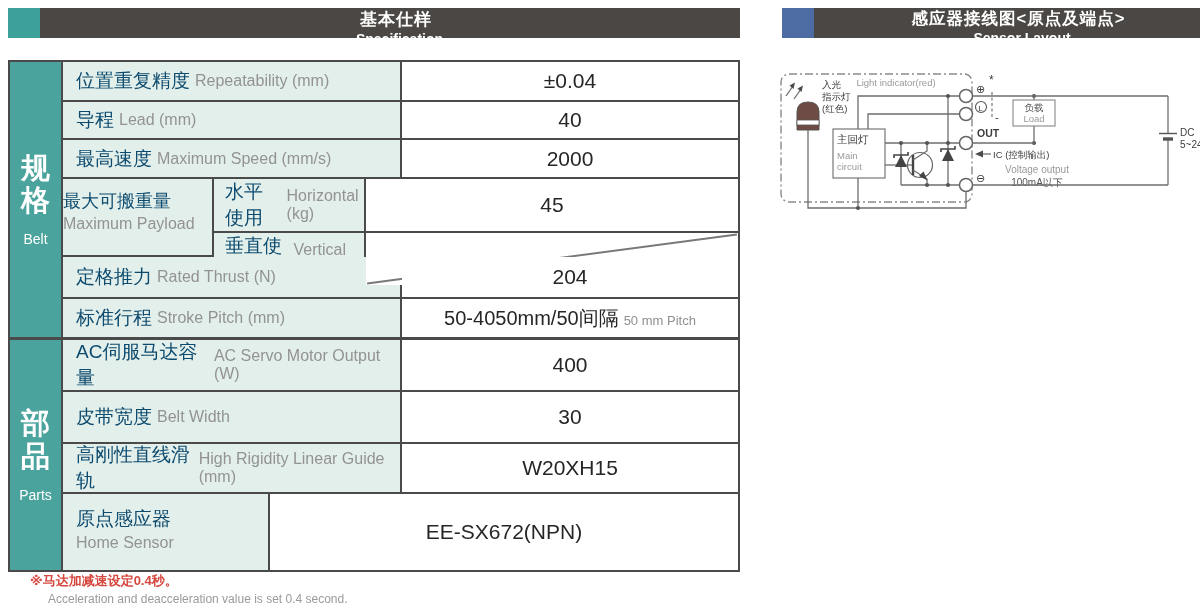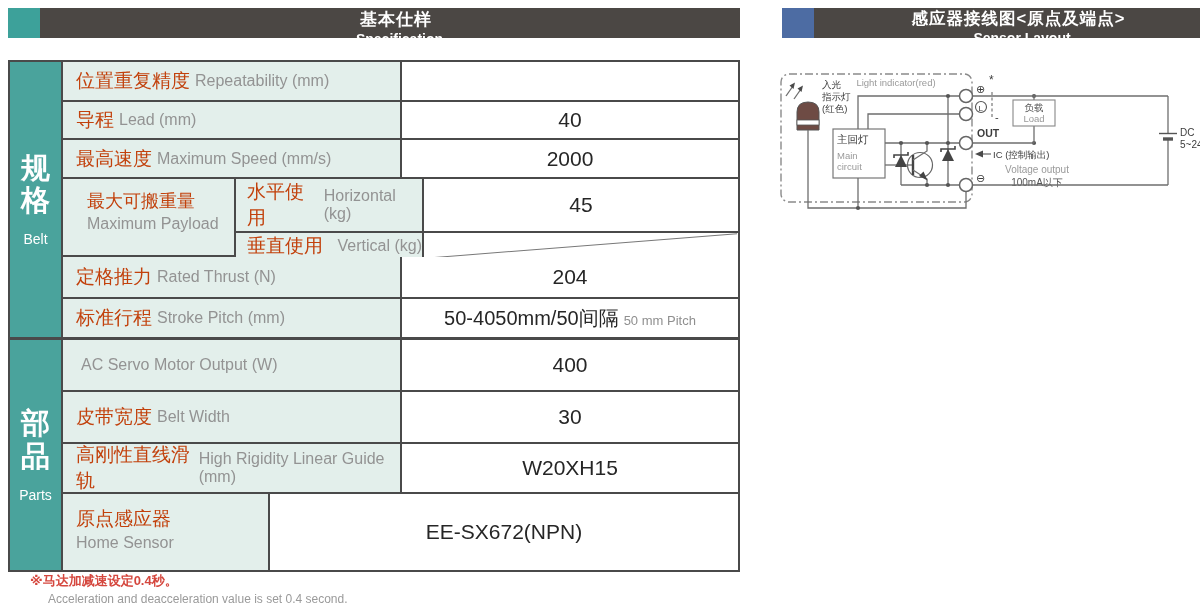--- a/index.html
+++ b/index.html
@@ -19,30 +19,30 @@
   .section { display:flex; }
   .section.first { border-bottom:3px solid #4a4a4a; }
   .vh { width:53px; background:#4aa39c; border-right:2px solid #4a4a4a; display:flex; flex-direction:column; align-items:center; justify-content:center; color:#fff;gap:12px; }
   .vh-zh { width:1em; font-size:29px; font-weight:bold; line-height:1.12; word-break:break-all; text-align:center; }
   .vh-en { font-size:14px; margin-top:3px; }
   .rows { flex:1; display:flex; flex-direction:column; }
   .row { display:flex; border-bottom:2px solid #4a4a4a; }
   .row:last-child { border-bottom:none; }
   .label, .glabel, .sublabel { background:#e3efeb; border-right:2px solid #4a4a4a; }
   .label { width:339px; display:flex; align-items:center; padding-left:13px; }
-  .zh { font-size:19px; font-weight:500; color:#c2410c; }
+  .zh { font-size:19px; font-weight:500; color:#0c4a6e; }
   .en { font-size:16px; color:#939393; margin-left:5px; }
   .value { flex:1; background:#fff; display:flex; align-items:center; justify-content:center; font-size:21px; color:#262626; position:relative; }
   .value .note { font-size:13px; color:#8f8f8f; margin-left:5px; margin-top:4px; }
-  .glabel { width:173px; padding:10px 0 0 24px; }
+  .glabel { width:151px; padding:10px 0 0 0; }
   .glabel .en, .stack .en { display:block; margin-left:0; margin-top:2px; }
   .subcol { flex:1; display:flex; flex-direction:column; }
   .subrow { display:flex; flex:1; border-bottom:2px solid #4a4a4a; }
   .subrow:last-child { border-bottom:none; }
-  .sublabel { width:188px; display:flex; align-items:center; padding-left:11px;justify-content:space-between; }
+  .sublabel { width:152px; display:flex; align-items:center; padding-left:11px;justify-content:space-between; }
   .diag-svg { position:absolute; left:0; top:0; width:100%; height:100%; }
   .mainlabel2 { width:207px; padding:12px 0 0 13px; }
   .sublabel2 { width:135px; padding:12px 0 0 15px; border-right:2px solid #4a4a4a; background:#e3efeb; }
   .h40{height:40px}.h38{height:38px}.h39{height:39px}.h78{height:78px}.h42{height:42px}
   .h52{height:52px}.h50{height:50px}.h76{height:76px}
 
   
   .foot-red { position:absolute; left:30px; top:572px; font-size:13px; font-weight:bold; color:#d5473e; }
   .foot-en  { position:absolute; left:48px; top:592px; font-size:12px; color:#9a9a9a; }
 
@@ -82,20 +82,21 @@
       <div class="vh">
         <div class="vh-zh">规格</div>
         <div class="vh-en">Belt</div>
       </div>
       <div class="rows">
         <div class="row h40">
           <div class="label">
               <span class="zh">位置重复精度</span>
               <span class="en">Repeatability (mm)</span>
             </div>
+          <div class="value">±0.04</div>
         </div>
         <div class="row h38">
           <div class="label">
               <span class="zh">导程</span>
               <span class="en">Lead (mm)</span>
             </div>
           <div class="value">40</div>
         </div>
         <div class="row h39">
           <div class="label">
@@ -151,20 +152,21 @@
     </div>
 
     <div class="section">
       <div class="vh">
         <div class="vh-zh">部品</div>
         <div class="vh-en">Parts</div>
       </div>
       <div class="rows">
         <div class="row h52">
           <div class="label">
+              <span class="zh">AC伺服马达容量</span>
               <span class="en">AC Servo Motor Output (W)</span>
             </div>
           <div class="value">400</div>
         </div>
         <div class="row h52">
           <div class="label">
               <span class="zh">皮带宽度</span>
               <span class="en">Belt Width</span>
             </div>
           <div class="value">30</div>

